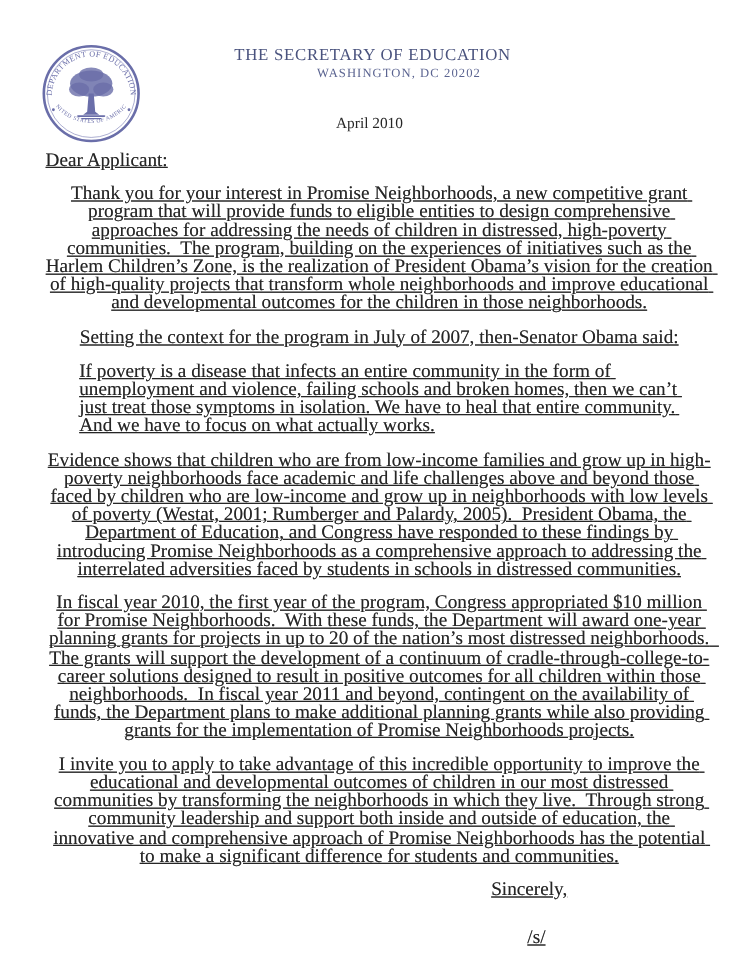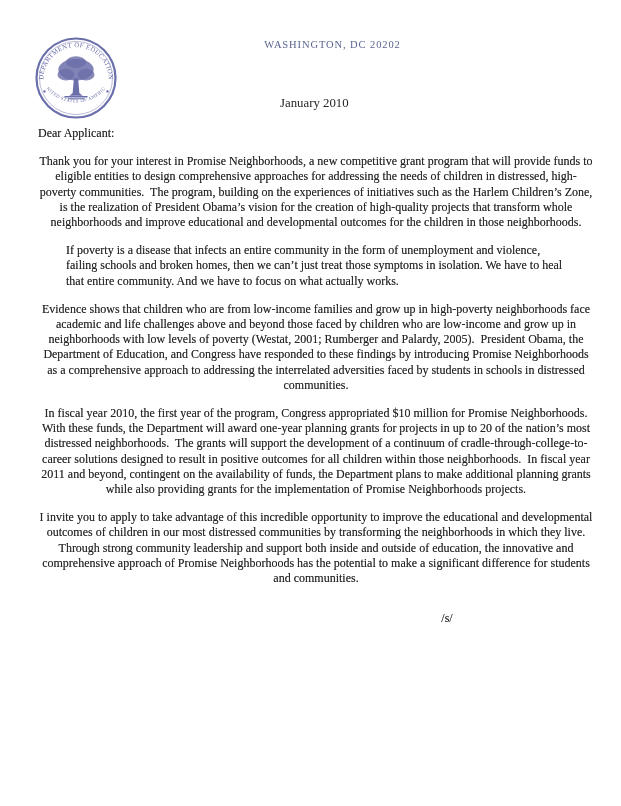--- a/index.html
+++ b/index.html
@@ -49,23 +49,24 @@
     left: 280px;
     top: 96px;
     font-size: 12.8px;
   }
   
   .body-block {
     position: absolute;
     left: 38px;
     top: 126px;
     width: 556px;
-    font-size: 12px;
+    font-size: 16px;
     line-height: 15.2px;
     text-shadow: 0 0 0.4px rgba(40,40,40,0.55);
+    text-decoration: underline;
   }
   .salutation {
     margin: 0 0 13px 0;
     white-space: pre-wrap;
   }
   .para {
     margin: 0 0 13px 0;
     white-space: pre-wrap;
     text-align: center;
   }
@@ -107,35 +108,38 @@
     <circle cx="87.5" cy="66" r="1.4" fill="#6a6ea9"></circle>
     <text font-family="Liberation Serif, serif" font-size="8" letter-spacing="0.4" fill="#6a6ea9">
       <textPath href="#arcTop" startOffset="50%" text-anchor="middle">DEPARTMENT OF EDUCATION</textPath>
     </text>
     <text font-family="Liberation Serif, serif" font-size="5.6" letter-spacing="0.5" fill="#6a6ea9">
       <textPath href="#arcBottom" startOffset="50%" text-anchor="middle">UNITED STATES OF AMERICA</textPath>
     </text>
   </svg>
 
   <div class="letterhead">
+    <div class="title">THE SECRETARY OF EDUCATION</div>
     <div class="address">WASHINGTON, DC 20202</div>
   </div>
 
-  <div class="date-line">January 2010</div>
+  <div class="date-line">April 2010</div>
 
   <div class="body-block">
     <p class="salutation">Dear Applicant:</p>
 
     <p class="para">Thank you for your interest in Promise Neighborhoods, a new competitive grant program that will provide funds to eligible entities to design comprehensive approaches for addressing the needs of children in distressed, high-poverty communities.  The program, building on the experiences of initiatives such as the Harlem Children’s Zone, is the realization of President Obama’s vision for the creation of high-quality projects that transform whole neighborhoods and improve educational and developmental outcomes for the children in those neighborhoods.</p>
 
+    <p class="para">Setting the context for the program in July of 2007, then-Senator Obama said:</p>
 
     <p class="quote">If poverty is a disease that infects an entire community in the form of unemployment and violence, failing schools and broken homes, then we can’t just treat those symptoms in isolation. We have to heal that entire community. And we have to focus on what actually works.</p>
 
     <p class="para">Evidence shows that children who are from low-income families and grow up in high-poverty neighborhoods face academic and life challenges above and beyond those faced by children who are low-income and grow up in neighborhoods with low levels of poverty (Westat, 2001; Rumberger and Palardy, 2005).  President Obama, the Department of Education, and Congress have responded to these findings by introducing Promise Neighborhoods as a comprehensive approach to addressing the interrelated adversities faced by students in schools in distressed communities.</p>
 
     <p class="para">In fiscal year 2010, the first year of the program, Congress appropriated $10 million for Promise Neighborhoods.  With these funds, the Department will award one-year planning grants for projects in up to 20 of the nation’s most distressed neighborhoods.  The grants will support the development of a continuum of cradle-through-college-to-career solutions designed to result in positive outcomes for all children within those neighborhoods.  In fiscal year 2011 and beyond, contingent on the availability of funds, the Department plans to make additional planning grants while also providing grants for the implementation of Promise Neighborhoods projects.</p>
 
     <p class="para">I invite you to apply to take advantage of this incredible opportunity to improve the educational and developmental outcomes of children in our most distressed communities by transforming the neighborhoods in which they live.  Through strong community leadership and support both inside and outside of education, the innovative and comprehensive approach of Promise Neighborhoods has the potential to make a significant difference for students and communities.</p>
 
+    <p class="para sincerely">Sincerely,</p>
     <p class="para sig-mark">/s/</p>
   </div>
 
 </div>
 
 </body></html>

